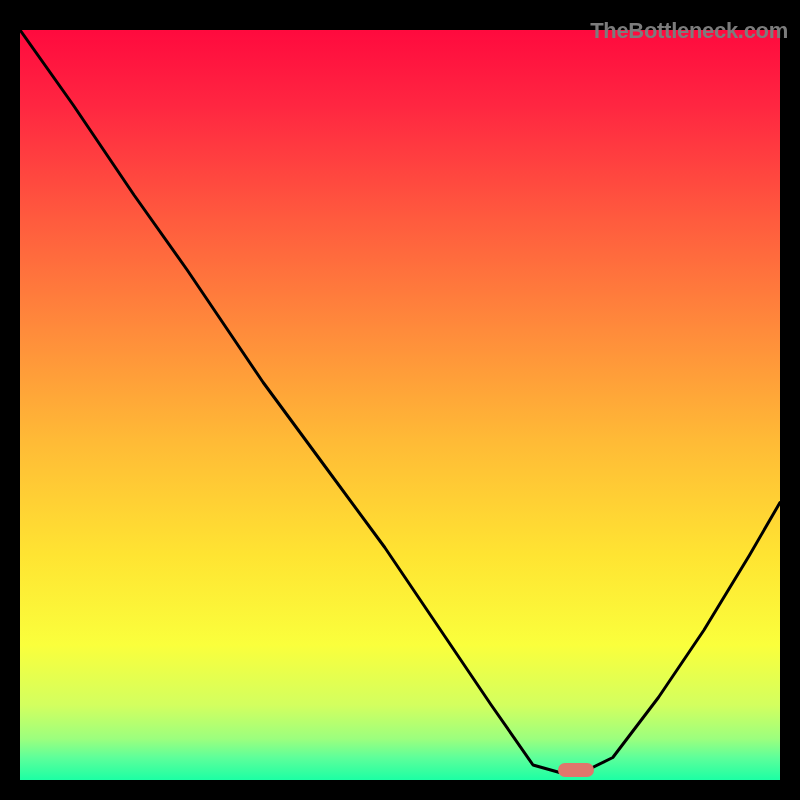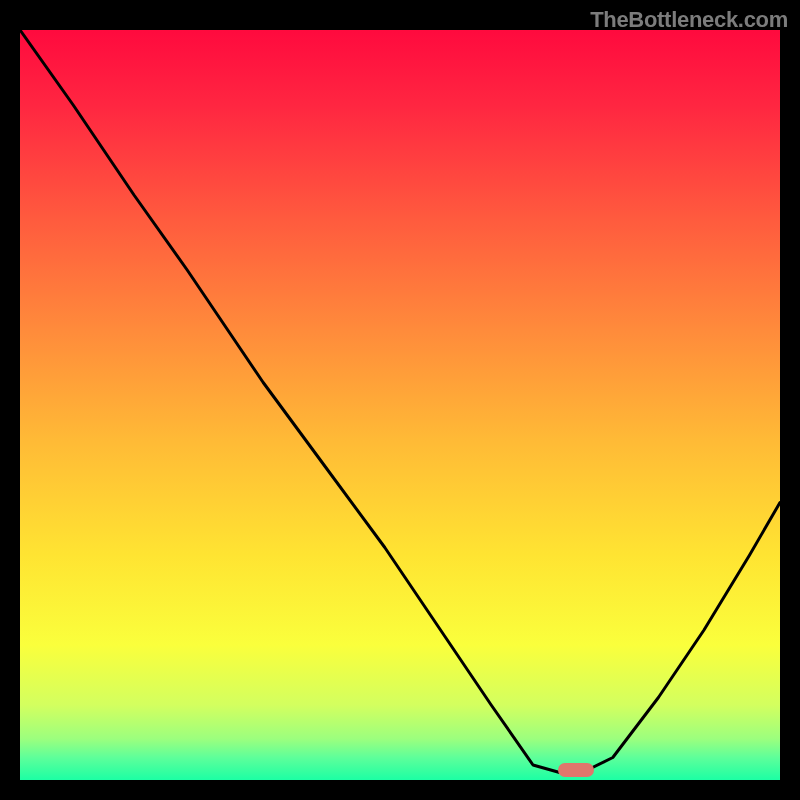--- a/index.html
+++ b/index.html
@@ -11,21 +11,21 @@
     font-family: Arial, Helvetica, sans-serif;
   }
   .outer {
     position: relative;
     width: 800px;
     height: 800px;
     background: #000;
   }
   .watermark {
     position: absolute;
-    top: 7px;
+    top: 18px;
     right: 12px;
     color: #7c7c7c;
     font-size: 22px;
     font-weight: 600;
     letter-spacing: -0.3px;
     z-index: 20;
   }
   .plot-frame {
     position: absolute;
     left: 20px;

